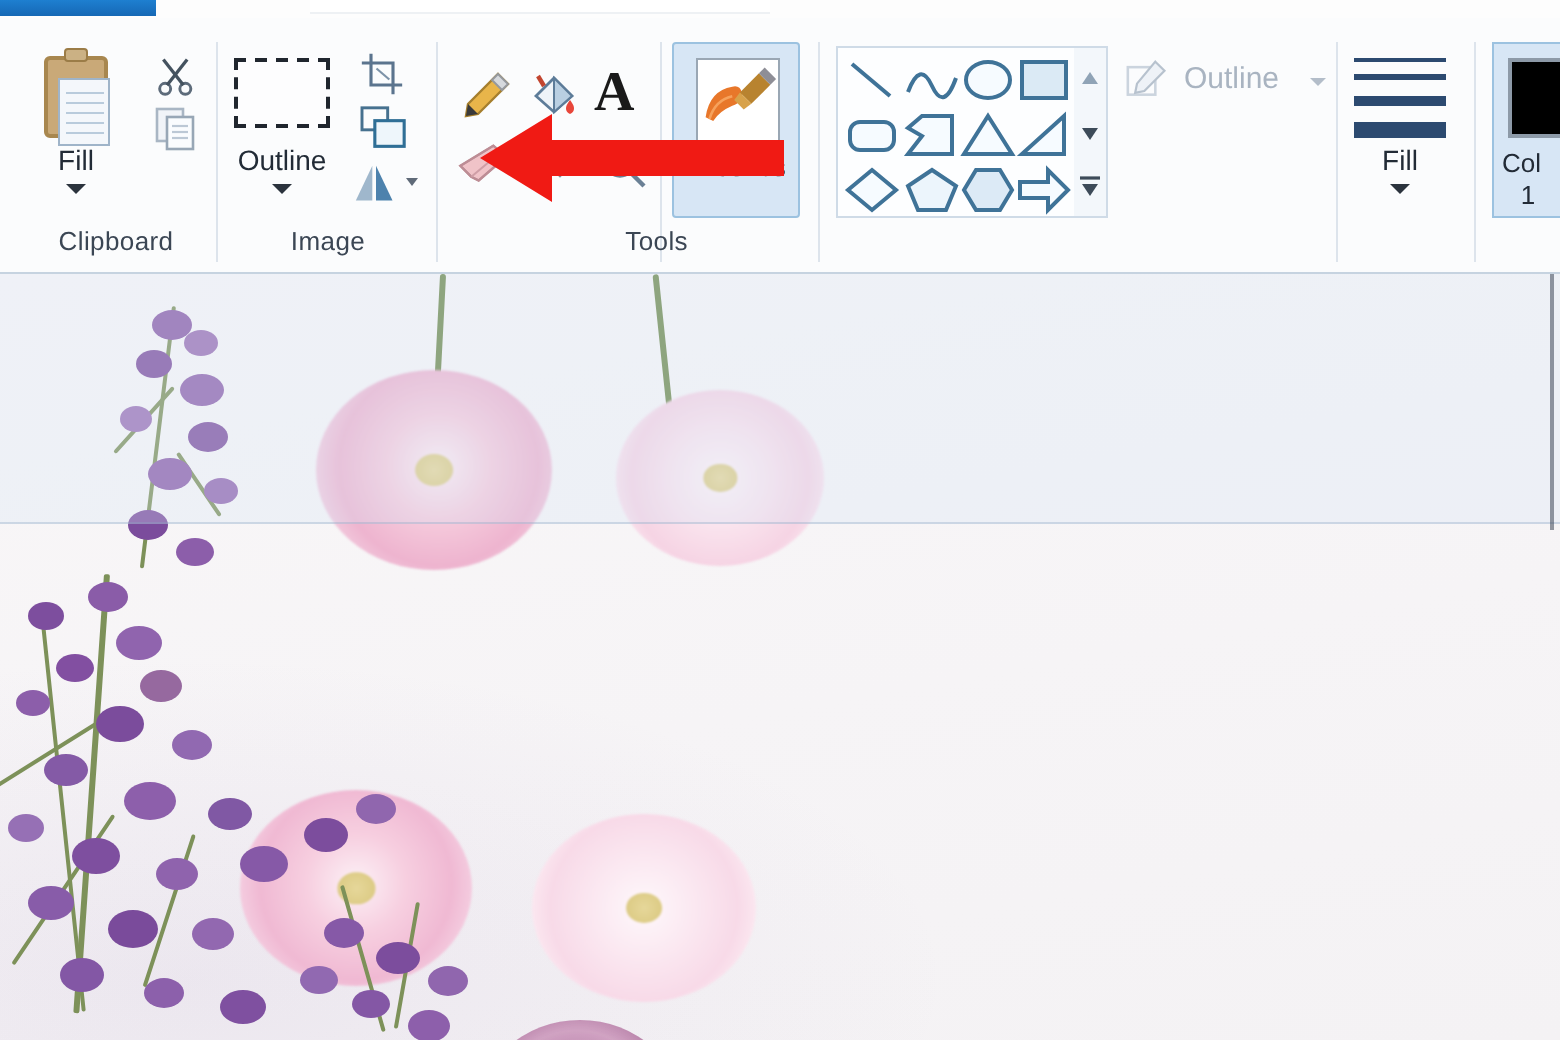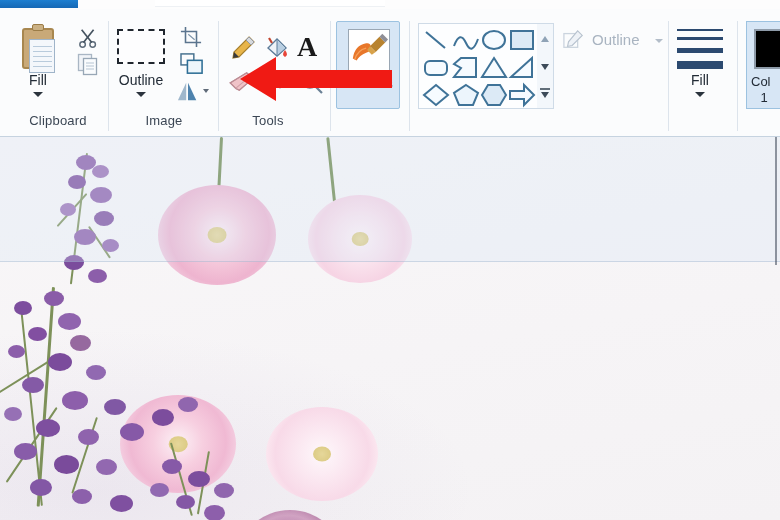--- a/index.html
+++ b/index.html
@@ -414,21 +414,21 @@
         <div class="color1-swatch"></div>
         <div class="color1-cap">Col</div>
         <div class="color1-num">1</div>
       </div>
 
     </div>
 
     <div class="ribbon-labels">
       <div class="grp-label" style="left:8px;   width:100px;">Clipboard</div>
       <div class="grp-label" style="left:112px; width:104px;">Image</div>
-      <div class="grp-label" style="left:216px; width:104px;">Tools</div>
+      <div class="grp-label" style="left:240px; width:104px;text-align:right;">Tools</div>
     </div>
   </div>
 
   <div class="canvas-area">
     <div class="photo">
 
       <div class="stem" style="left:218px; top:0px;   width:3px;  height:78px; transform:rotate(3deg);"></div>
       <div class="stem" style="left:330px; top:0px;   width:3px;  height:72px; transform:rotate(-6deg);"></div>
 
       <div class="mum" style="left:158px; top:48px; width:118px; height:100px;

